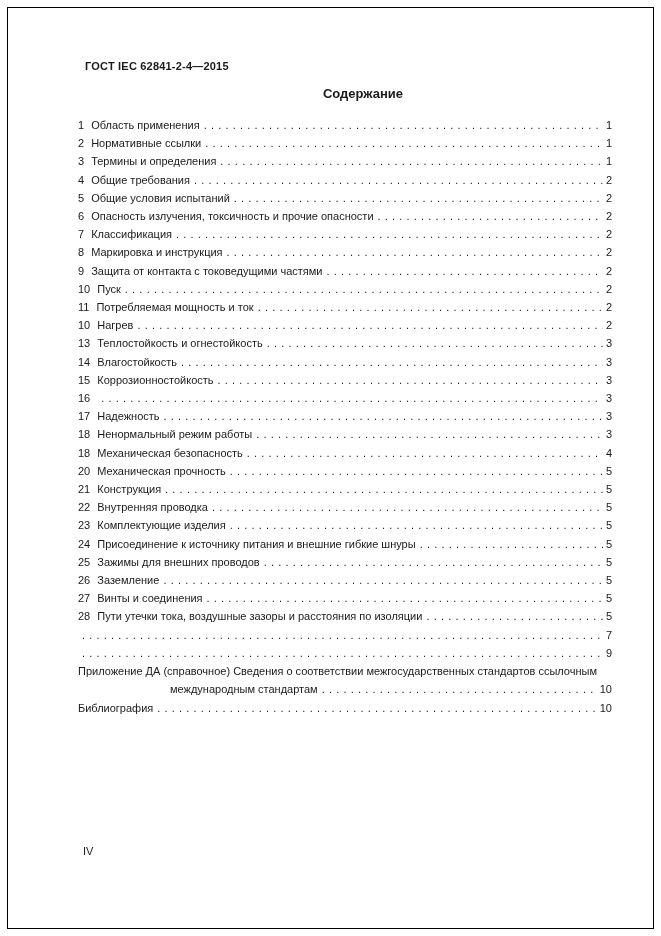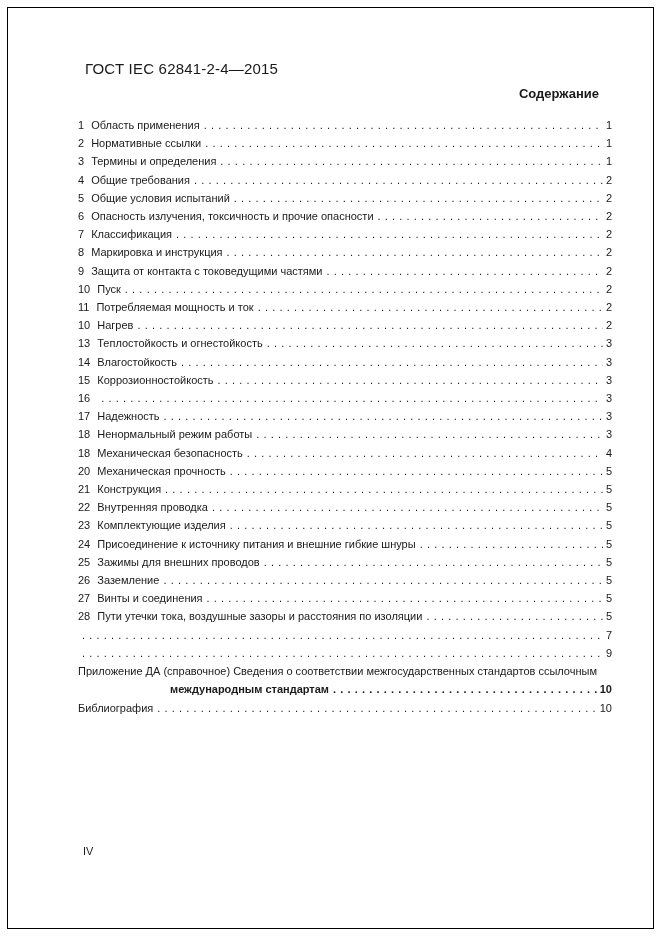--- a/index.html
+++ b/index.html
@@ -16,47 +16,47 @@
     overflow: hidden;
   }
   .frame {
     position: absolute;
     left: 7px; top: 7px; right: 7px; bottom: 7px;
     border: 1.5px solid #000000;
   }
   .doc-header {
     position: absolute;
     left: 78px; top: 60px;
-    font-size: 15px;
-    font-weight: normal;
+    font-size: 11px;
+    font-weight: bold;
     letter-spacing: 0.2px;
     white-space: pre;
     padding-left: 7px;
   }
   .toc-title {
     position: absolute;
-    left: 65px; top: 86px;
+    left: 96px; top: 86px;
     width: 534px;
-    text-align: right;
+    text-align: center;
     font-size: 13px;
     font-weight: bold;
   }
   .toc {
     position: absolute;
     left: 78px; top: 116px;
     width: 534px;
     font-size: 11px;
   }
   .toc-row {
     display: flex;
     align-items: baseline;
     line-height: 18.2px;
     white-space: nowrap;
   }
-  .toc-row.indent { padding-left: 92px; font-weight: bold; }
+  .toc-row.indent { padding-left: 92px; }
   .toc-num {
     white-space: pre;
     margin-right: 7px;
     flex: 0 0 auto;
   }
   .toc-text {
     white-space: pre;
     flex: 0 1 auto;
     overflow: hidden;
   }

